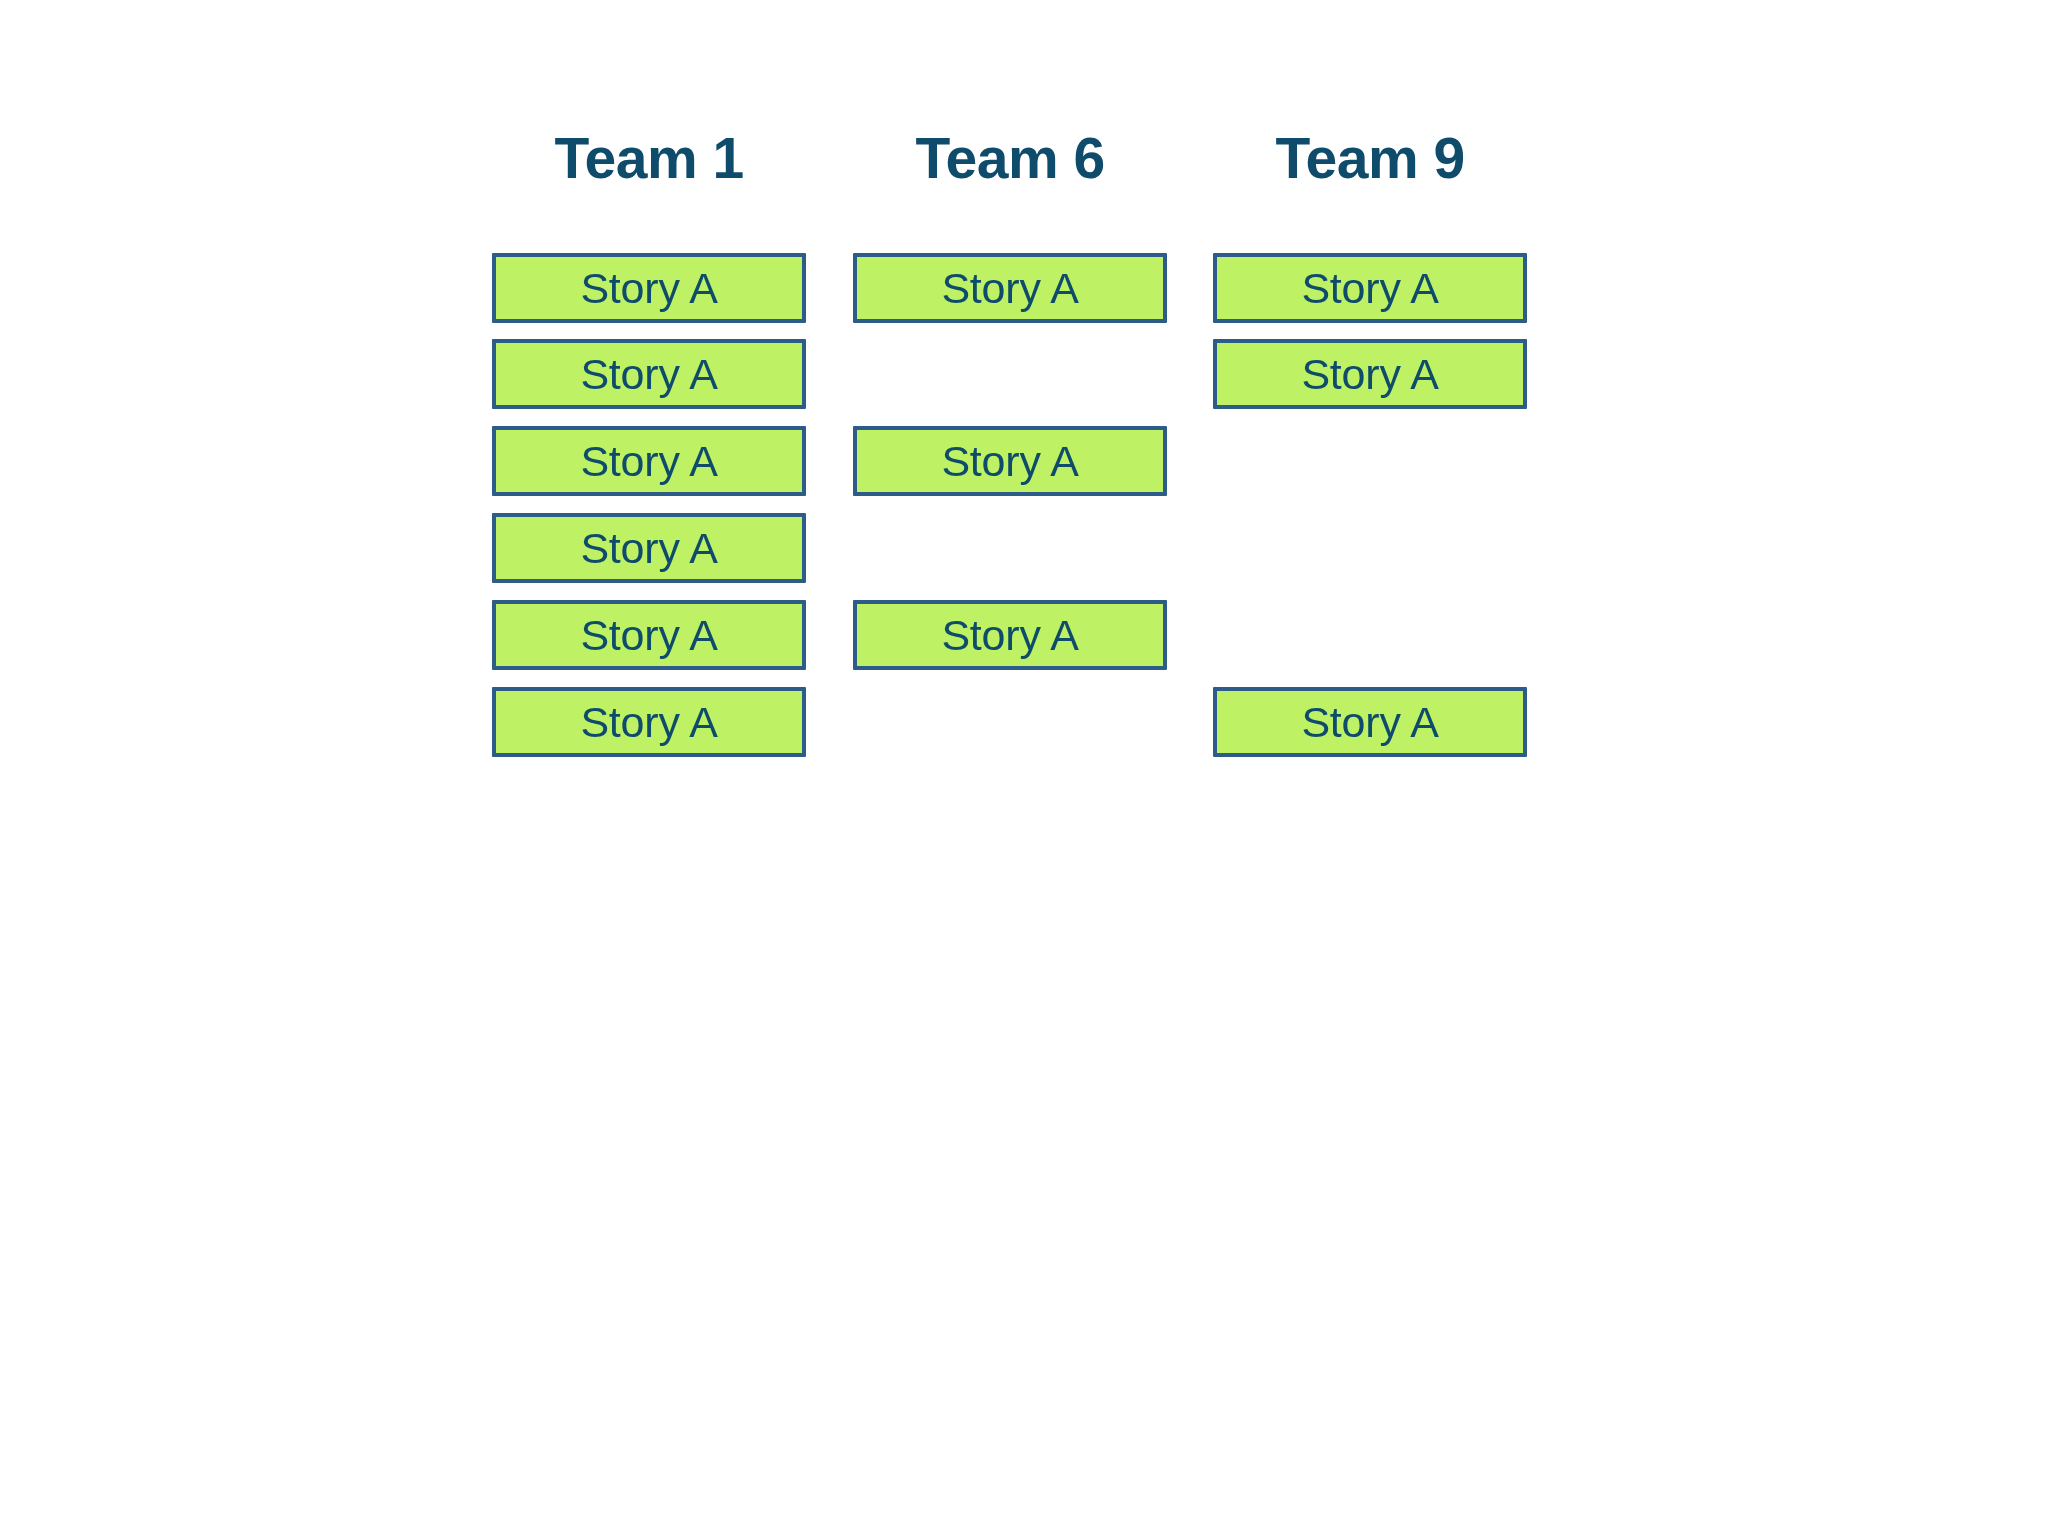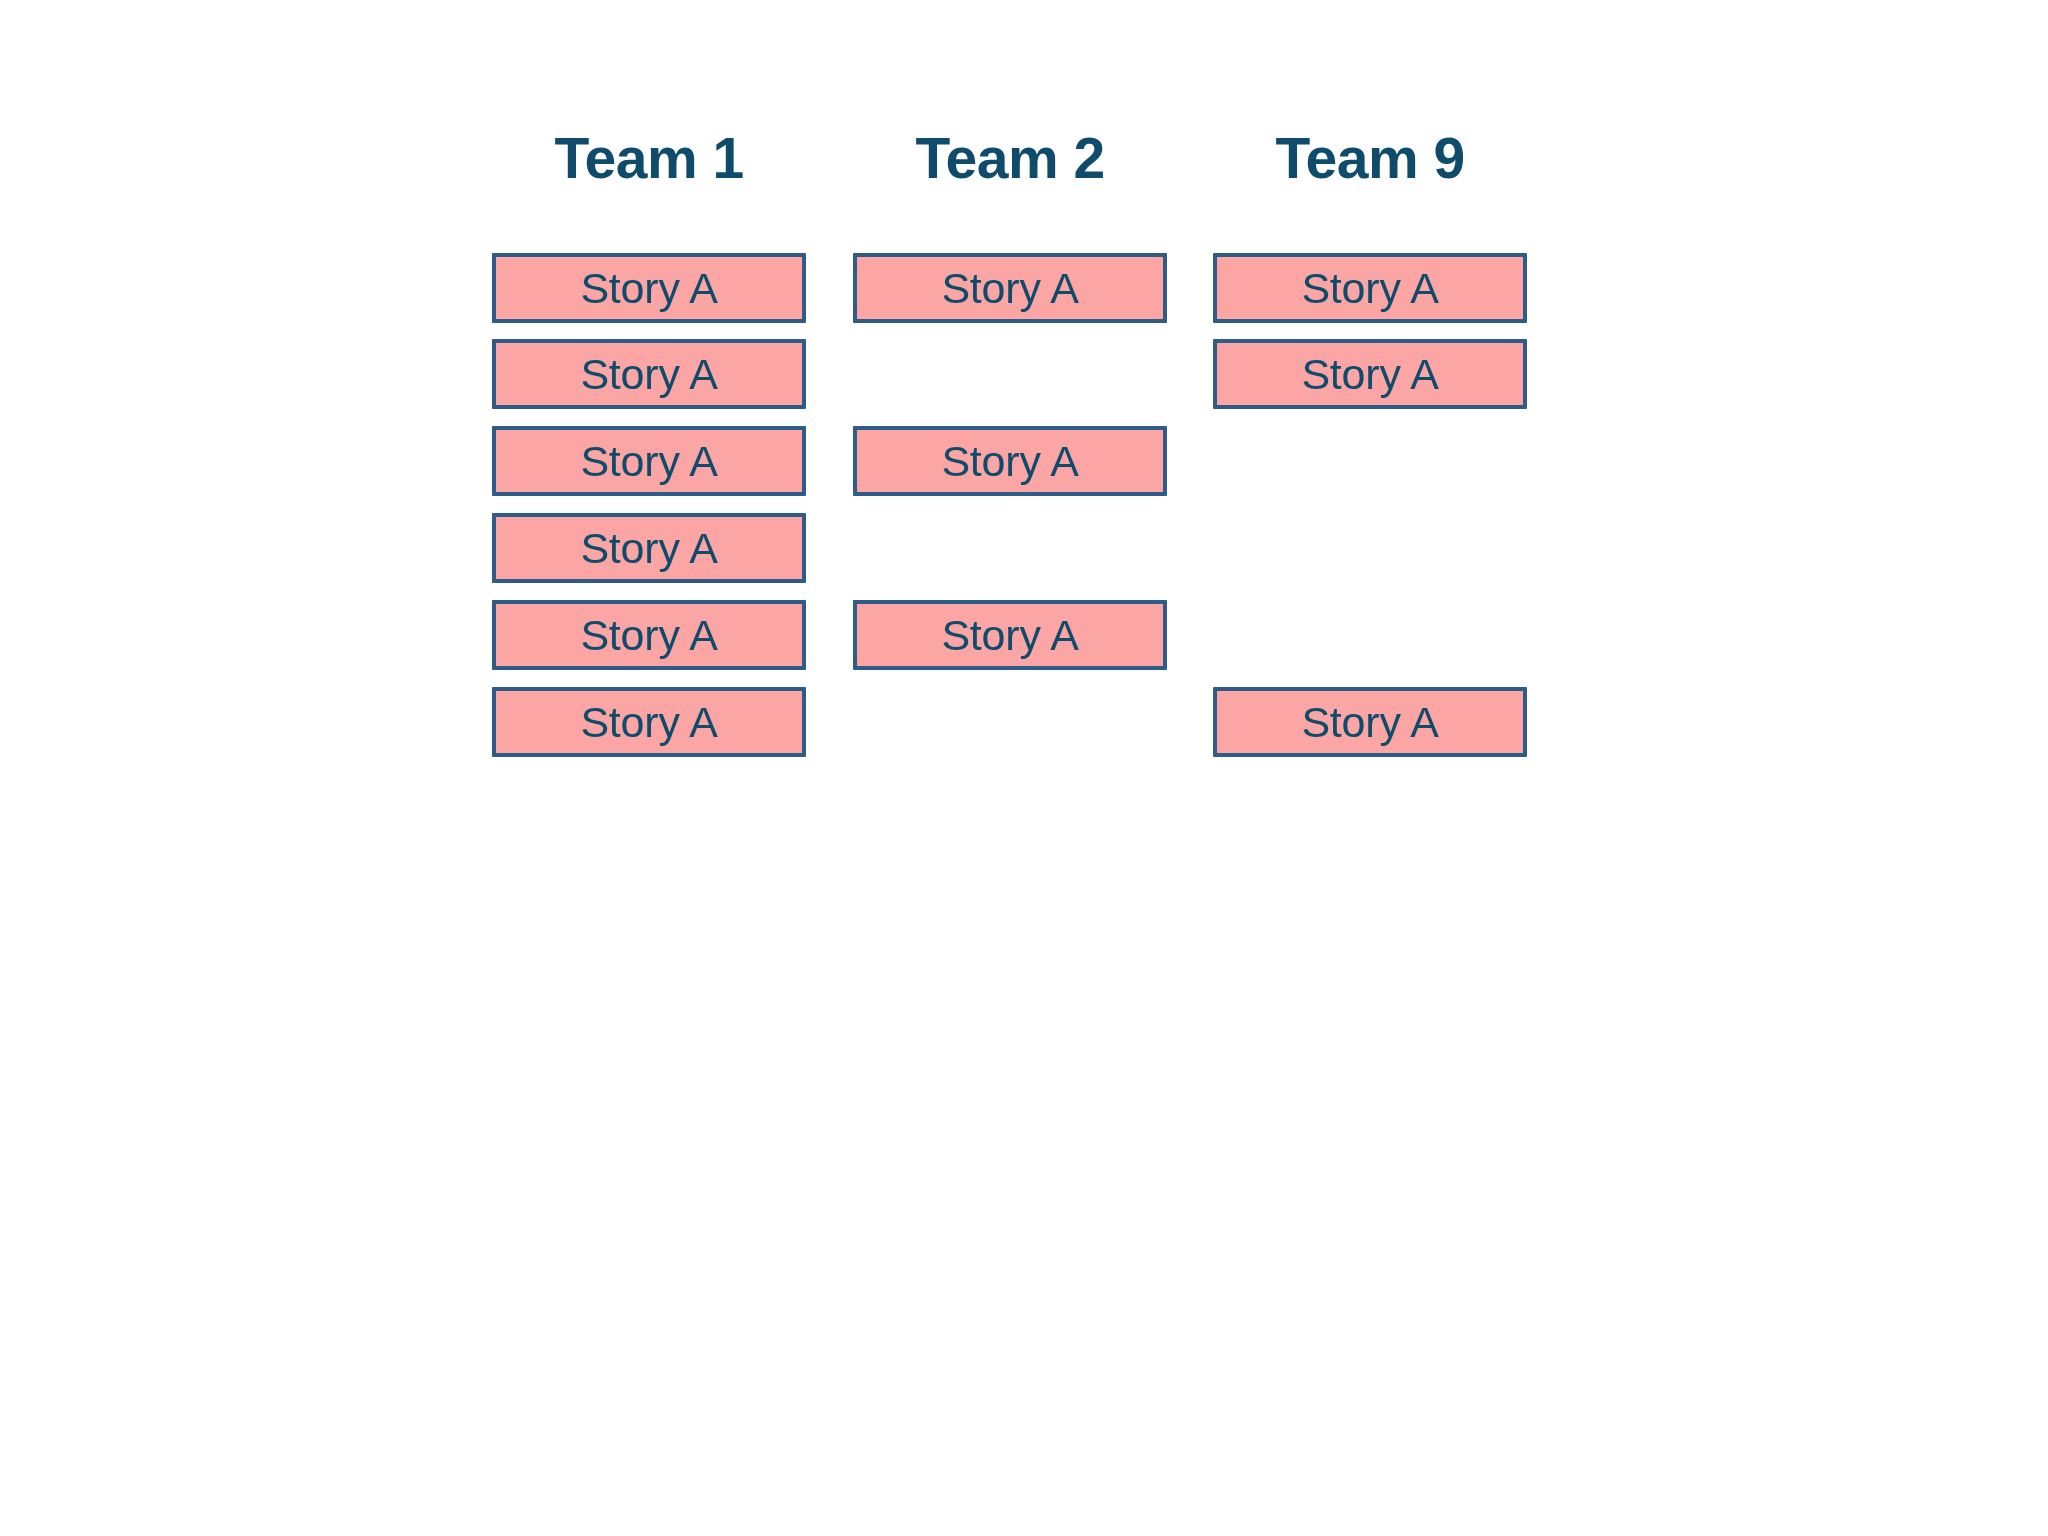--- a/index.html
+++ b/index.html
@@ -67,21 +67,21 @@
   .slot-1 { top: 86px; }
   .slot-2 { top: 173px; }
   .slot-3 { top: 260px; }
   .slot-4 { top: 347px; }
   .slot-5 { top: 434px; }
 
   .story-card {
     box-sizing: border-box;
     width: 314px;
     height: 70px;
-    background: #fca5a5;
+    background: #bef264;
     border: 4px solid #2E5C88;
     display: flex;
     align-items: center;
     justify-content: center;
     border-radius: 1px;
   }
   .story-card-label {
     font-family: "Liberation Sans", sans-serif;
     font-size: 43px;
     font-weight: normal;
@@ -139,21 +139,21 @@
       <div class="slot slot-5">
         <div class="story-card">
           <span class="story-card-label">Story A</span>
         </div>
       </div>
 
     </div>
   </div>
 
   <div class="column column-2">
-    <div class="column-header">Team 2</div>
+    <div class="column-header">Team 6</div>
     <div class="slots">
 
       <div class="slot slot-0">
         <div class="story-card">
           <span class="story-card-label">Story A</span>
         </div>
       </div>
 
       <div class="slot slot-1">
         <div class="slot-empty"></div>

